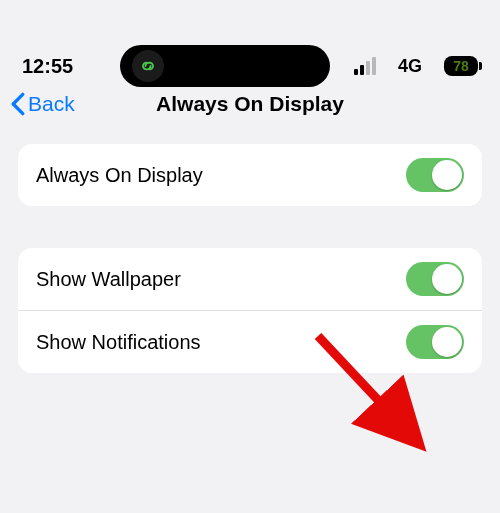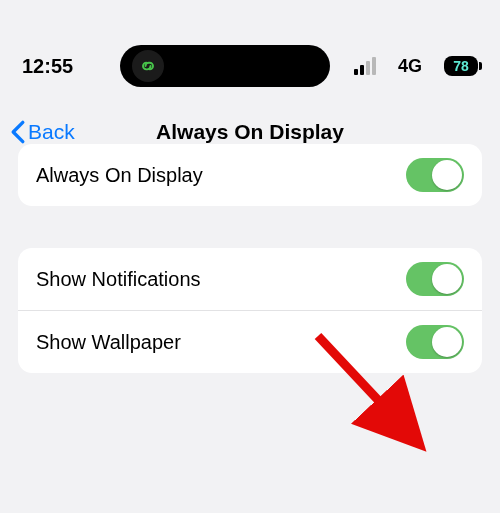--- a/index.html
+++ b/index.html
@@ -41,32 +41,32 @@
   .pill-inner svg { display: block; }
   .status-right { margin-left: auto; display: flex; align-items: center; gap: 22px; }
   .signal { display: flex; align-items: flex-end; gap: 2px; }
   .signal span { width: 4px; background: #b8b8b8; border-radius: 1px; }
   .signal span:nth-child(1){height:6px;background:#000;}
   .signal span:nth-child(2){height:10px;background:#000;}
   .signal span:nth-child(3){height:14px;}
   .signal span:nth-child(4){height:18px;}
   .net { font-size: 18px; font-weight: 600; }
   .battery {
-    background:#000; color:#5eead4; font-size:14px; font-weight:700;
+    background:#000; color:#4d7c0f; font-size:14px; font-weight:700;
     border-radius:8px; padding:2px 6px; min-width:34px; text-align:center;
     position:relative;
   }
   .battery::after{
     content:""; position:absolute; right:-4px; top:50%; transform:translateY(-50%);
     width:3px; height:8px; background:#000; border-radius:0 2px 2px 0;
   }
   
   .navbar {
     display: flex;
-    align-items: flex-end;
+    align-items: flex-start;
     height: 52px;
     position: relative;
   }
   .back {
     display: flex; align-items: center;
     color: #0a7aff; font-size: 21px;
     padding-left: 10px; gap: 2px;
     cursor: pointer;
   }
   .back svg { display:block; }
@@ -155,25 +155,25 @@
 
   <div class="group">
     <div class="row">
       <span>Always On Display</span>
       <div class="toggle"></div>
     </div>
   </div>
 
   <div class="group">
     <div class="row">
-      <span>Show Notifications</span>
+      <span>Show Wallpaper</span>
       <div class="toggle"></div>
     </div>
     <div class="row">
-      <span>Show Wallpaper</span>
+      <span>Show Notifications</span>
       <div class="toggle"></div>
     </div>
   </div>
 </div>
 
 <svg class="arrow" width="140" height="130">
   <defs>
     <marker id="ah" markerWidth="8" markerHeight="8" refX="5" refY="4" orient="auto">
       <polygon points="0,0 8,4 0,8" fill="#e30907"></polygon>
     </marker>

